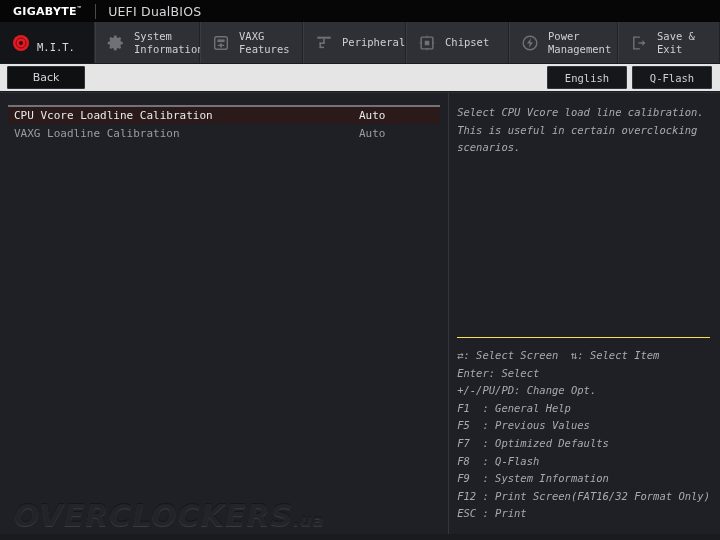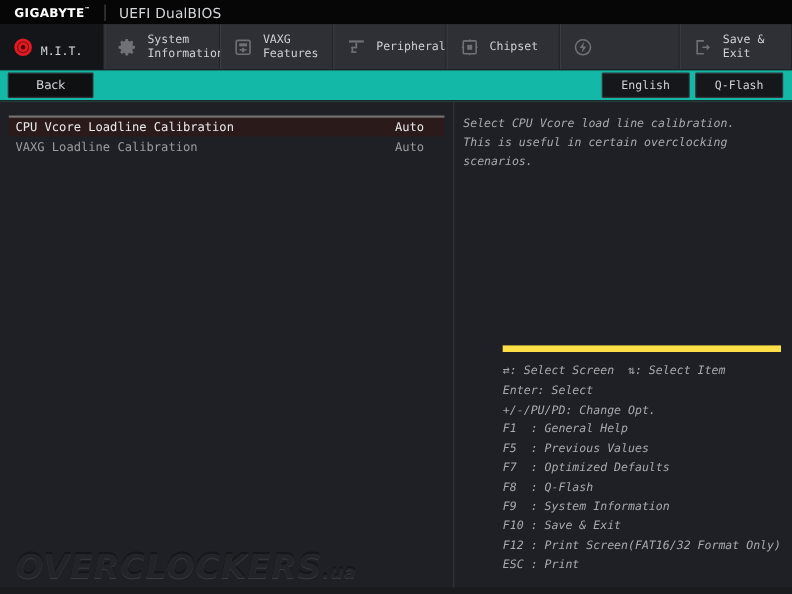--- a/index.html
+++ b/index.html
@@ -92,21 +92,21 @@
   }
   .tab.active .tab-label {
     color: #d8d9dc;
     margin-top: 9px;
     margin-left: -2px;
   }
 
   
   .toolbar {
     height: 27px;
-    background: #14b8a6;
+    background: #e5e5e5;
     display: flex;
     align-items: center;
     position: relative;
     border-bottom: 1px solid #1b1c20;
   }
   .back-btn {
     margin-left: 7px;
     width: 76px;
     height: 21px;
     background: #0f1012;
@@ -195,23 +195,22 @@
   .help-text {
     font-size: 10.5px;
     line-height: 17.5px;
     color: #a9aaae;
   }
   .help-text div { white-space: nowrap; }
 
   .legend {
     margin-top: auto;
     padding-bottom: 14px;
-    border-top: 6px solid #fde047;
+    border-top: 1px solid #fde047;
     padding-top: 9px;
-    margin-left: 36px;
   }
   .legend-line {
     font-size: 10.5px;
     line-height: 17.6px;
     color: #a9aaae;
     white-space: pre;
   }
 
   
   .watermark {
@@ -313,20 +312,22 @@
     <span class="tab-label">Chipset</span>
   </div>
 
   <div class="tab" style="width:109px">
     <span class="tab-icon">
       <svg width="18" height="18" viewBox="0 0 20 20">
         <circle cx="10" cy="10" r="7.6" fill="none" stroke="#6f7177" stroke-width="1.6"></circle>
         <path d="M11.2 4.5L6.6 10.6h3.1l-1 4.9 4.7-6.2h-3.2z" fill="#6f7177"></path>
       </svg>
     </span>
+    <span class="tab-label">Power
+Management</span>
   </div>
 
   <div class="tab" style="width:102px">
     <span class="tab-icon">
       <svg width="18" height="18" viewBox="0 0 20 20">
         <path d="M11 3.5H4.2v13H11" fill="none" stroke="#6f7177" stroke-width="1.6"></path>
         <path d="M9.5 10h7" stroke="#6f7177" stroke-width="1.6"></path>
         <path d="M13.8 6.8L17 10l-3.2 3.2z" fill="#6f7177"></path>
       </svg>
     </span>
@@ -369,20 +370,19 @@
 
     <div class="legend">
       <div class="legend-line">⇄: Select Screen  ⇅: Select Item</div>
       <div class="legend-line">Enter: Select</div>
       <div class="legend-line">+/-/PU/PD: Change Opt.</div>
       <div class="legend-line">F1  : General Help</div>
       <div class="legend-line">F5  : Previous Values</div>
       <div class="legend-line">F7  : Optimized Defaults</div>
       <div class="legend-line">F8  : Q-Flash</div>
       <div class="legend-line">F9  : System Information</div>
-      <div class="legend-line">F10 : Save &amp; Exit</div>
       <div class="legend-line">F12 : Print Screen(FAT16/32 Format Only)</div>
       <div class="legend-line">ESC : Print</div>
     </div>
   </div>
 </div>
 
 <div class="bottom-strip"></div>
 
 </body></html>

